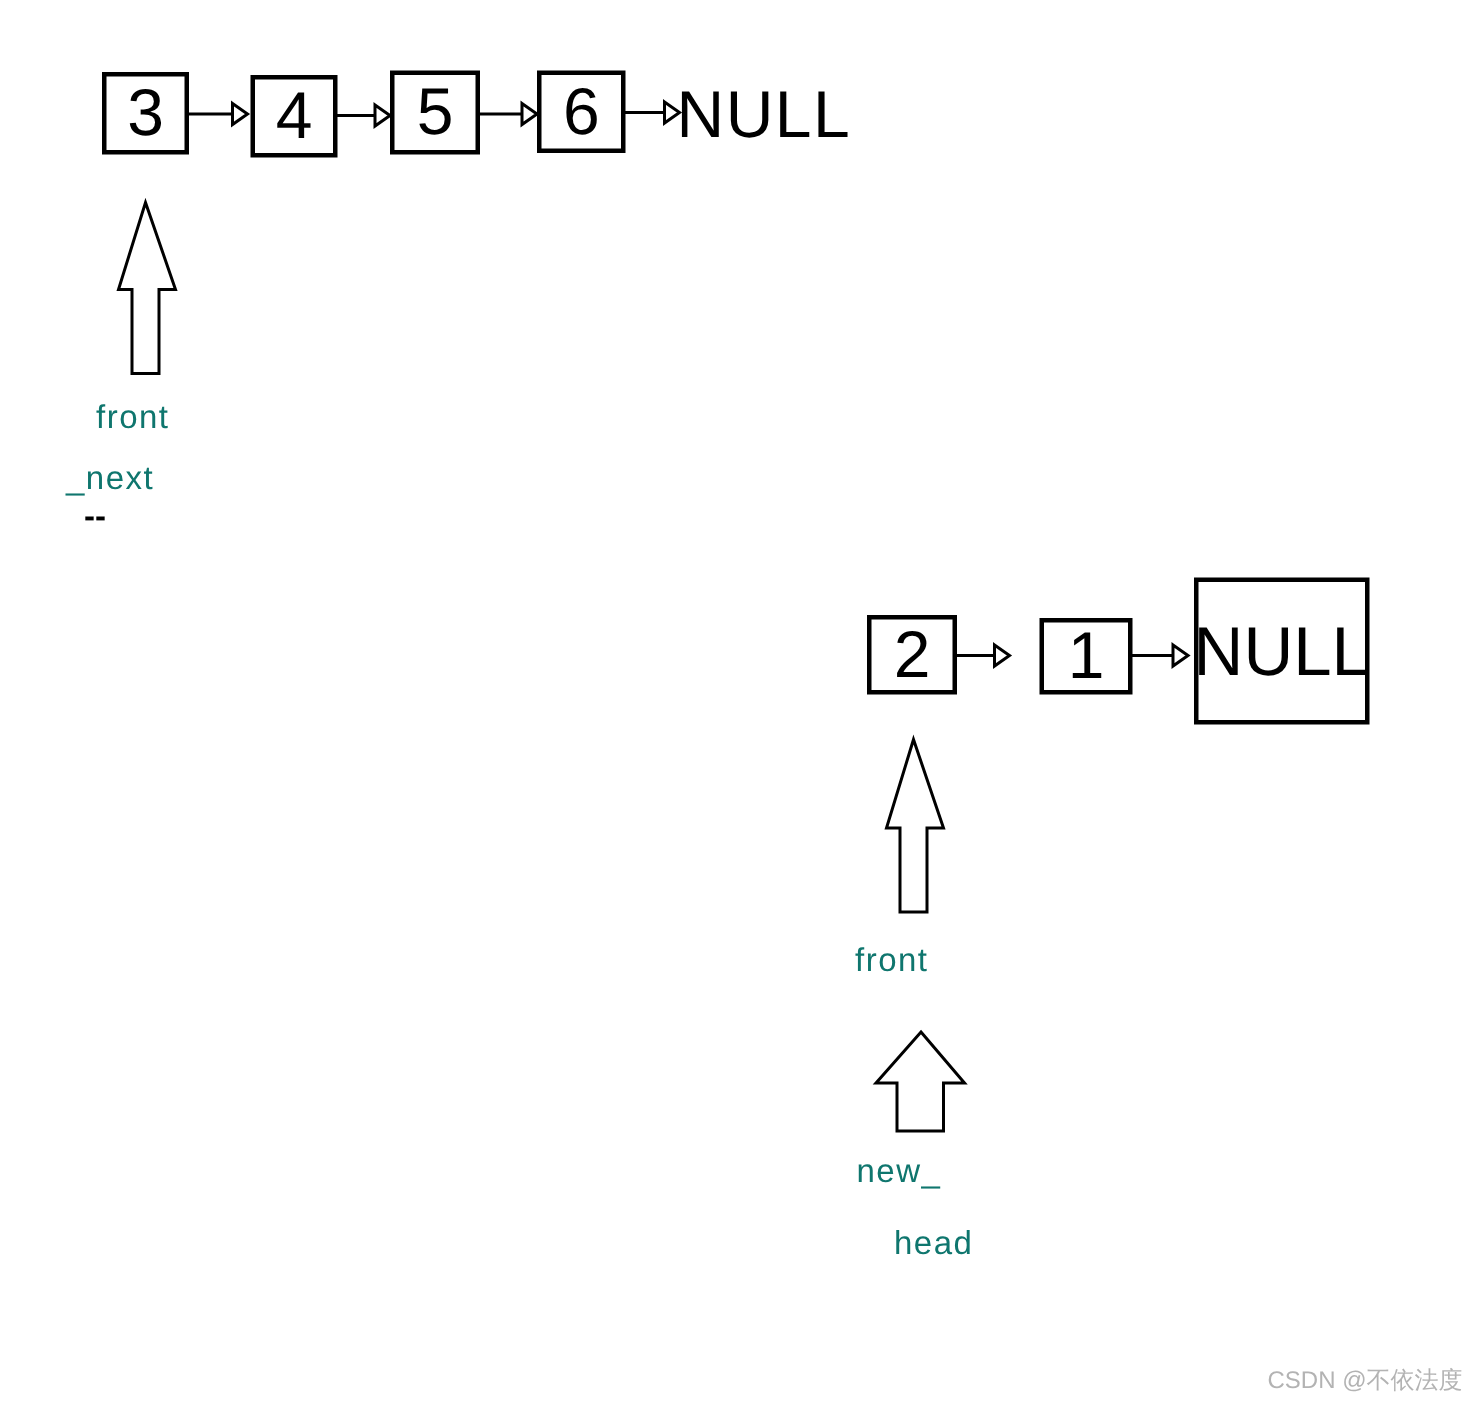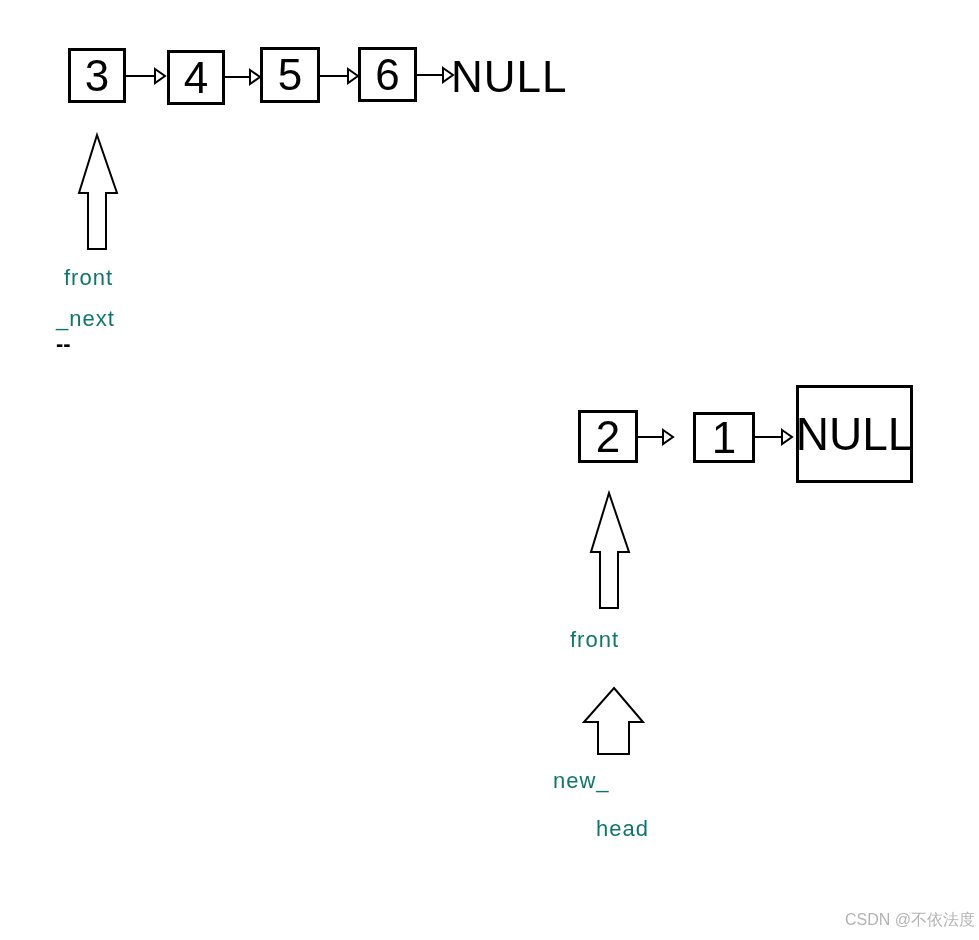--- a/index.html
+++ b/index.html
@@ -106,21 +106,21 @@
       <polygon points="27,2 37,9 27,16" fill="#fff" stroke="#000" stroke-width="2"></polygon>
     </svg>
 
     <div class="null-text" style="left:451px; top:55px;">NULL</div>
 
     <svg width="42" height="118" style="left:77px; top:133px;" viewBox="0 0 42 118">
       <polygon points="20,2 40,60 29,60 29,116 11,116 11,60 2,60" fill="#fff" stroke="#000" stroke-width="2" stroke-linejoin="miter"></polygon>
     </svg>
 
     <div class="ptr-label" style="left:64px; top:267px;">front</div>
-    <div class="ptr-label" style="left:56px; top:308px;">_next</div>
+    <div class="ptr-label" style="left:44px; top:308px;">_next</div>
     <div class="small-mark" style="left:56px; top:333px;">--</div>
   </div>
 
   <div>
 
     <div class="node-box" style="left:578px; top:410px; width:60px; height:53px;">
       <span>2</span>
     </div>
 
     <svg width="37" height="18" style="left:637px; top:428px;" viewBox="0 0 37 18">
@@ -144,19 +144,19 @@
     <svg width="42" height="119" style="left:589px; top:491px;" viewBox="0 0 42 119">
       <polygon points="20,2 40,61 29,61 29,117 11,117 11,61 2,61" fill="#fff" stroke="#000" stroke-width="2" stroke-linejoin="miter"></polygon>
     </svg>
 
     <div class="ptr-label" style="left:570px; top:629px;">front</div>
 
     <svg width="63" height="70" style="left:582px; top:686px;" viewBox="0 0 63 70">
       <polygon points="32,2 61,36 47,36 47,68 16,68 16,36 2,36" fill="#fff" stroke="#000" stroke-width="2" stroke-linejoin="miter"></polygon>
     </svg>
 
-    <div class="ptr-label" style="left:553px; top:770px;">new_</div>
+    <div class="ptr-label" style="left:571px; top:770px;">new_</div>
     <div class="ptr-label" style="left:596px; top:818px;">head</div>
   </div>
 
   <div class="watermark">CSDN @不依法度</div>
 
 </div>
 
 </body></html>

